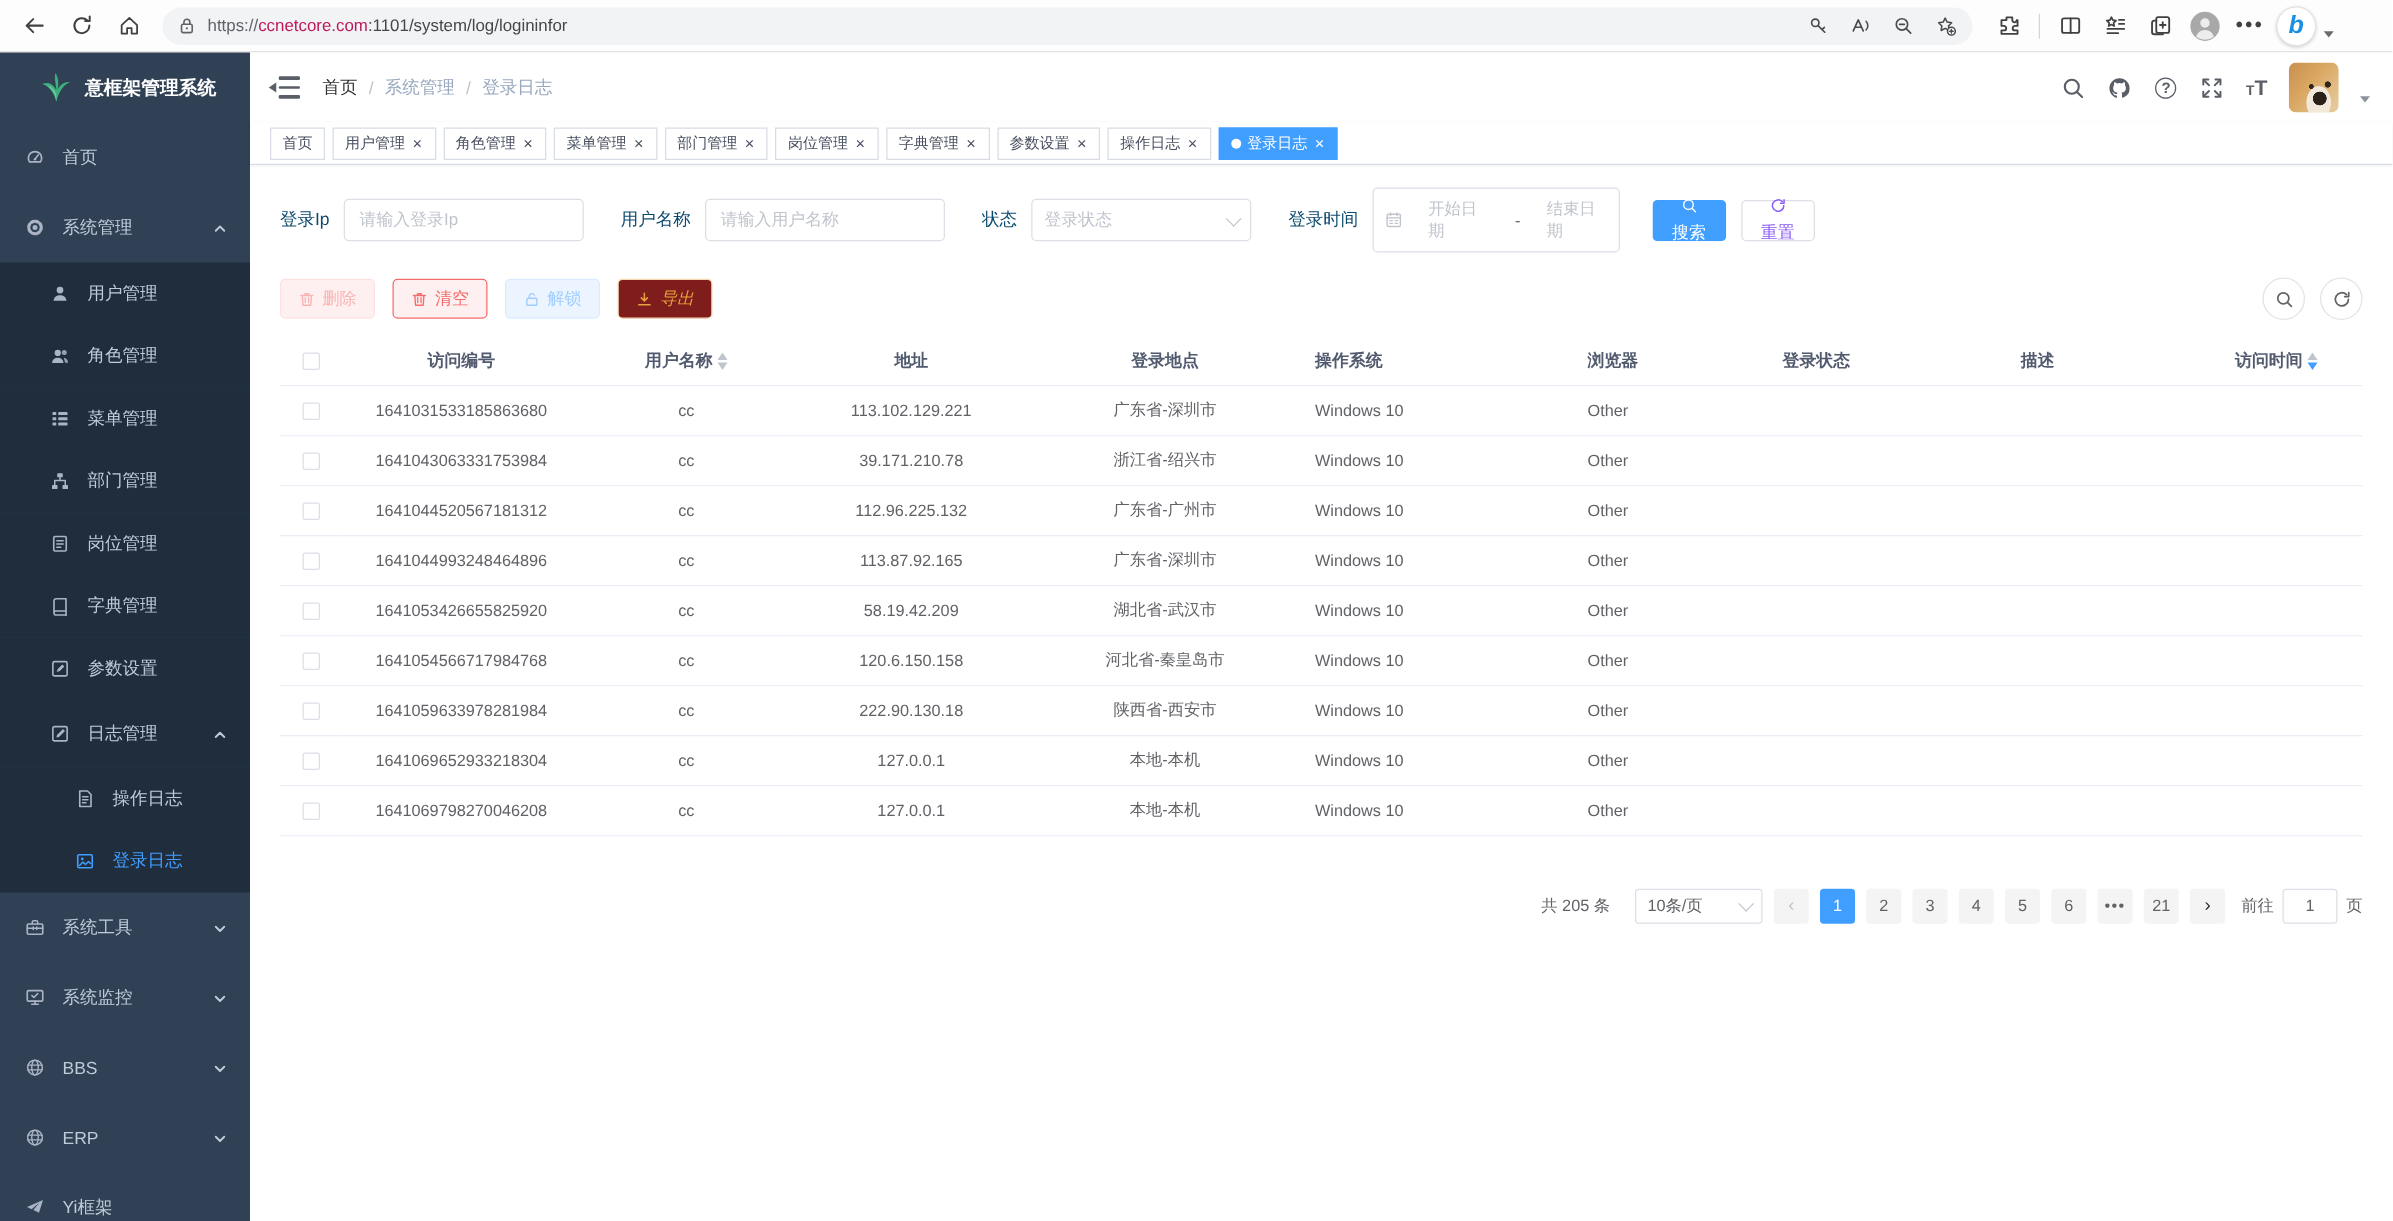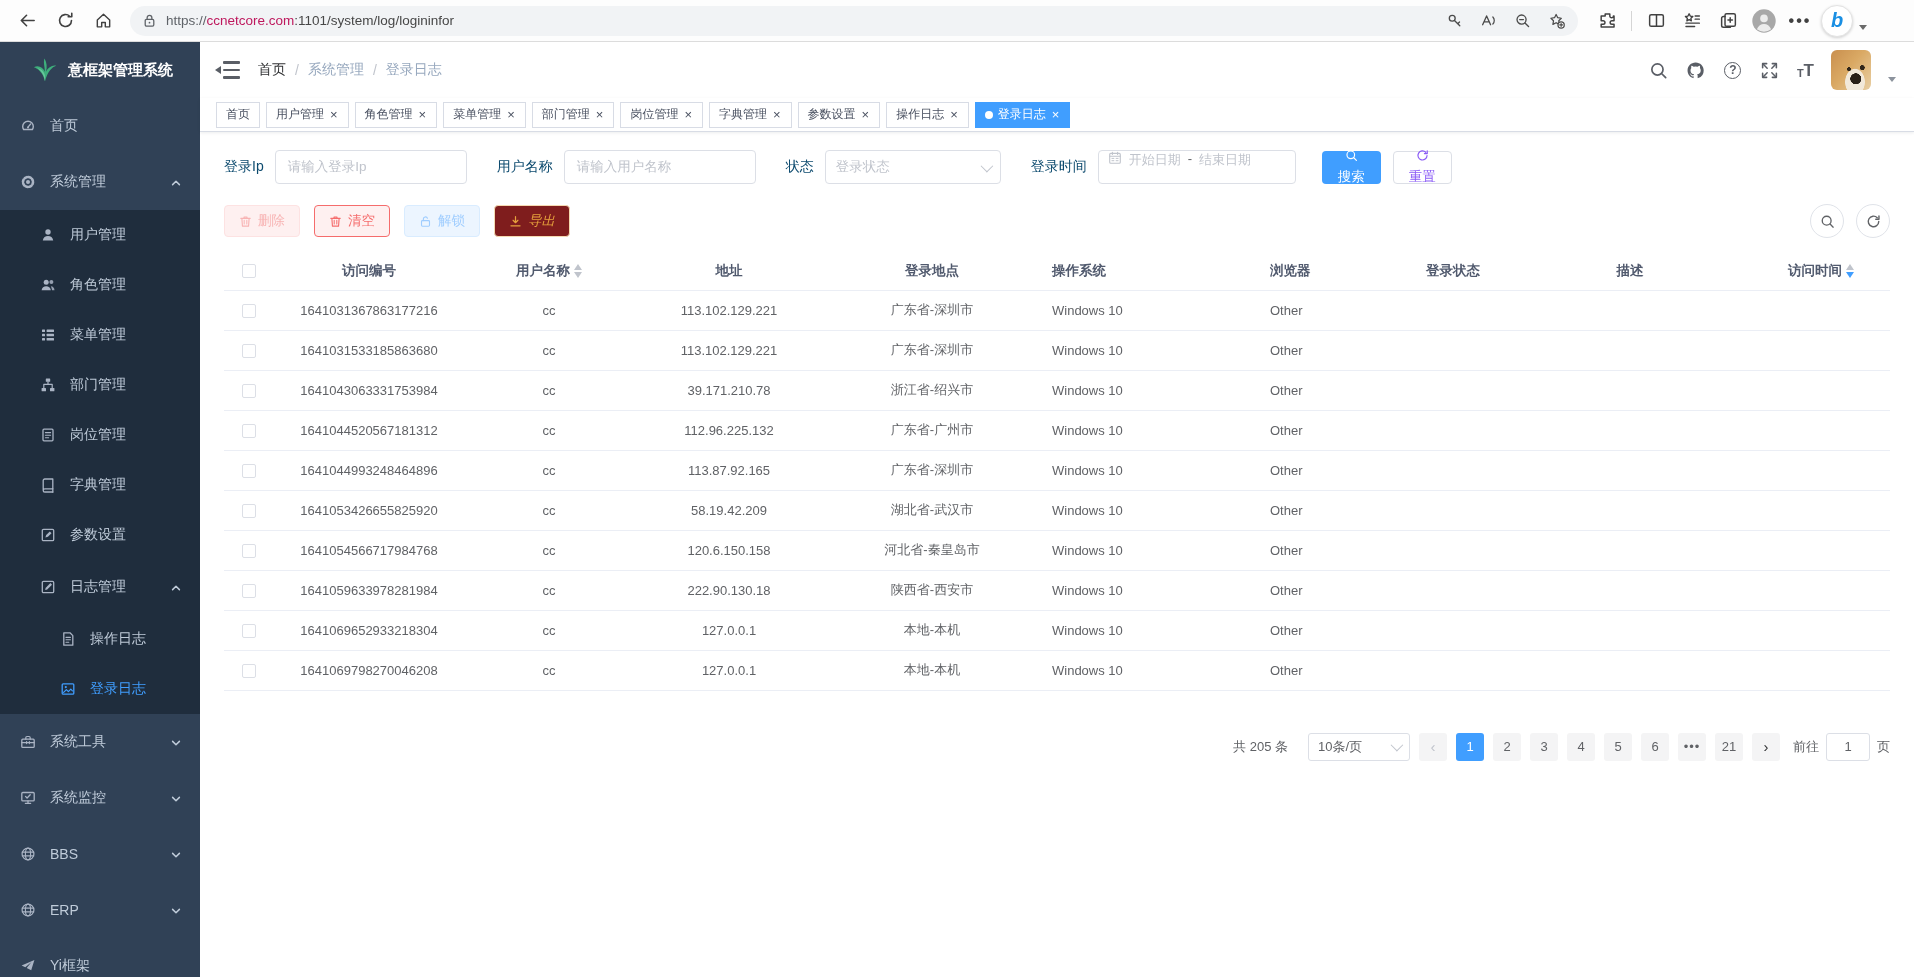--- a/index.html
+++ b/index.html
@@ -99,22 +99,22 @@
   .f-label { font-size:14px; font-weight:normal; color:#0c4a6e; margin-right:11px; white-space:nowrap; }
   .f-input { height:34px; border:1px solid #dcdfe6; border-radius:4px; background:#fff;
     display:flex; align-items:center; padding:0 12px; font-size:13.5px; color:#c0c4cc; }
   .f-input.ip { width:192px; }
   .f-input.name { width:192px; margin-left:0; }
   .gap28 { width:30px; flex-shrink:0; }
   .f-select { width:176px; height:34px; border:1px solid #dcdfe6; border-radius:4px;
     display:flex; align-items:center; padding:0 10px; font-size:13.5px; color:#c0c4cc; justify-content:space-between; }
   .chev { width:9px; height:9px; border-right:1.4px solid #c0c4cc; border-bottom:1.4px solid #c0c4cc;
     transform:rotate(45deg) translateY(-2px); }
-  .f-date { width:198px; height:34px; border:1px solid #dcdfe6; border-radius:4px;
-    display:flex; padding:0 9px; font-size:13px; color:#c0c4cc; gap:7px; }
+  .f-date { width:198px; height:52px; border:1px solid #dcdfe6; border-radius:4px;
+    display:flex; align-items:center; padding:0 9px; font-size:13px; color:#c0c4cc; gap:21px; }
   .f-date svg { width:14px; height:14px; color:#c0c4cc; flex-shrink:0; }
   .btn { height:33px; border-radius:4px; font-size:13.5px; display:inline-flex; align-items:center;
     justify-content:center; gap:6px; cursor:pointer; border:1px solid transparent; padding:0 15px; white-space:nowrap;flex-direction:column; }
   .btn svg { width:13px; height:13px; }
   .btn-search { background:#409eff; color:#fff; margin-left:26px; }
   .btn-reset { background:#fff; border-color:#dcdfe6; color:#8b5cf6; margin-left:12px; }
 
   .toolbar-row { display:flex; align-items:center; margin-top:20px; }
   .tbtn { height:32px; border-radius:4px; font-size:13.5px; display:inline-flex; align-items:center;
     gap:6px; padding:0 14px; cursor:pointer; margin-right:14px; border:1px solid transparent; }
@@ -690,32 +690,20 @@
                   <span class="sort-carets">
                     <span class="sc-up"></span>
                     <span class="sc-down on"></span>
                   </span>
                 </span></th>
             </tr>
           </thead>
         <tbody id="tbody">
             <tr>
               <td class="al-c"><span class="cbx"></span></td>
-              <td class="al-c">1641031367863177216</td>
-              <td class="al-c">cc</td>
-              <td class="al-c">113.102.129.221</td>
-              <td class="al-c">广东省-深圳市</td>
-              <td class="al-l">Windows 10</td>
-              <td class="al-l">Other</td>
-              <td class="al-c"></td>
-              <td class="al-c"></td>
-              <td class="al-c"></td>
-            </tr>
-            <tr>
-              <td class="al-c"><span class="cbx"></span></td>
               <td class="al-c">1641031533185863680</td>
               <td class="al-c">cc</td>
               <td class="al-c">113.102.129.221</td>
               <td class="al-c">广东省-深圳市</td>
               <td class="al-l">Windows 10</td>
               <td class="al-l">Other</td>
               <td class="al-c"></td>
               <td class="al-c"></td>
               <td class="al-c"></td>
             </tr>

